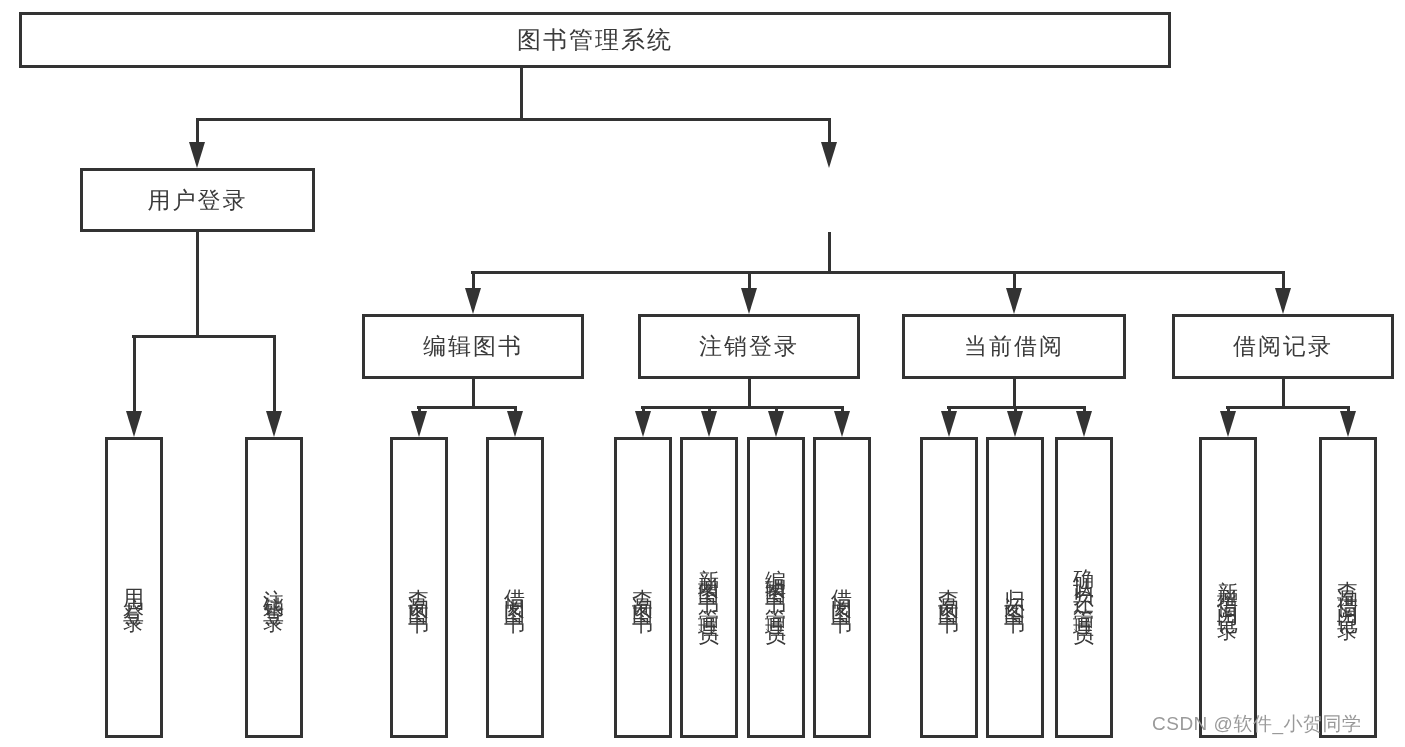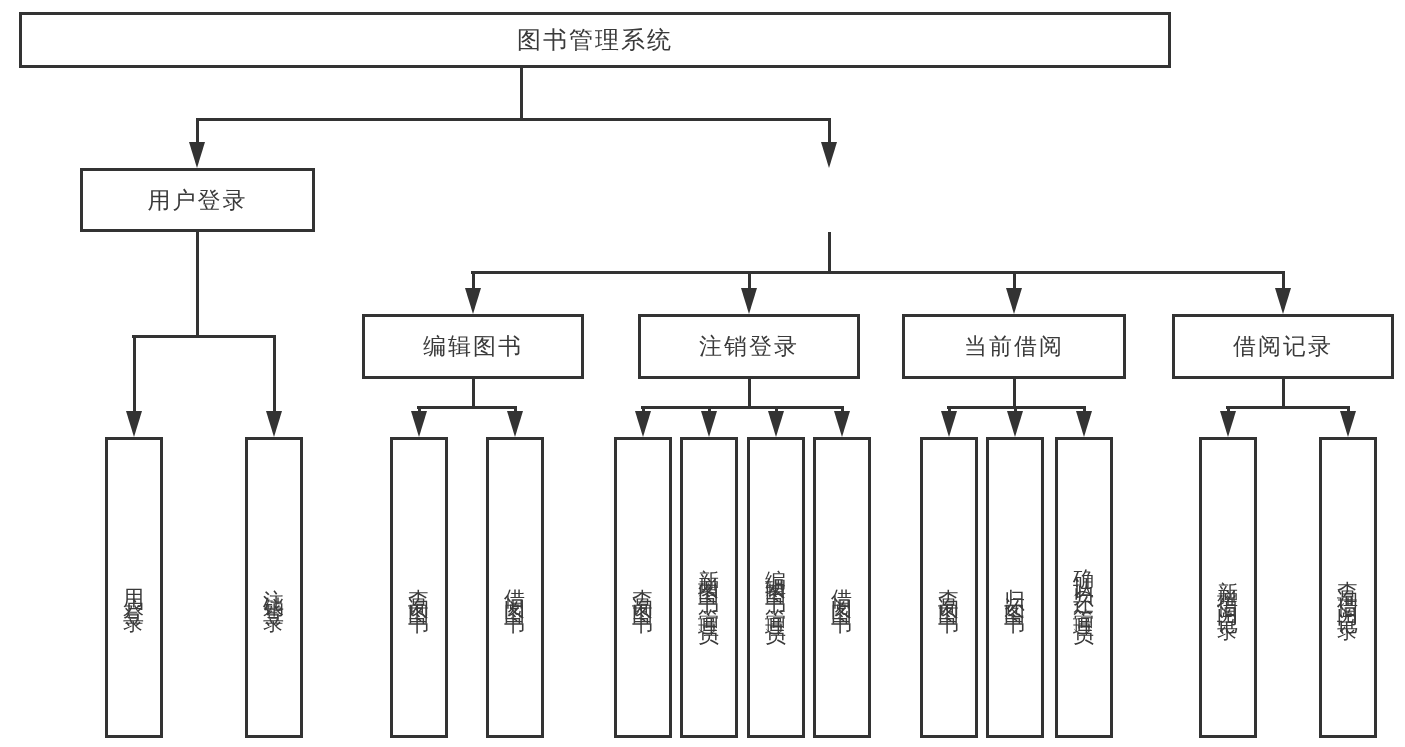--- a/index.html
+++ b/index.html
@@ -148,14 +148,15 @@
   <div class="vl" style="left:1082.5px;top:406px;height:8px;"></div>
   <div class="arrow" style="left:1076px;top:411px;"></div>
 
   <div class="vl" style="left:1281.5px;top:379px;height:29px;"></div>
   <div class="hl" style="left:1226px;top:406px;width:123px;"></div>
   <div class="vl" style="left:1226.5px;top:406px;height:8px;"></div>
   <div class="arrow" style="left:1220px;top:411px;"></div>
   <div class="vl" style="left:1346.5px;top:406px;height:8px;"></div>
   <div class="arrow" style="left:1340px;top:411px;"></div>
 
+  <div class="watermark">CSDN @软件_小贺同学</div>
 
 </div>
 
 </body></html>

